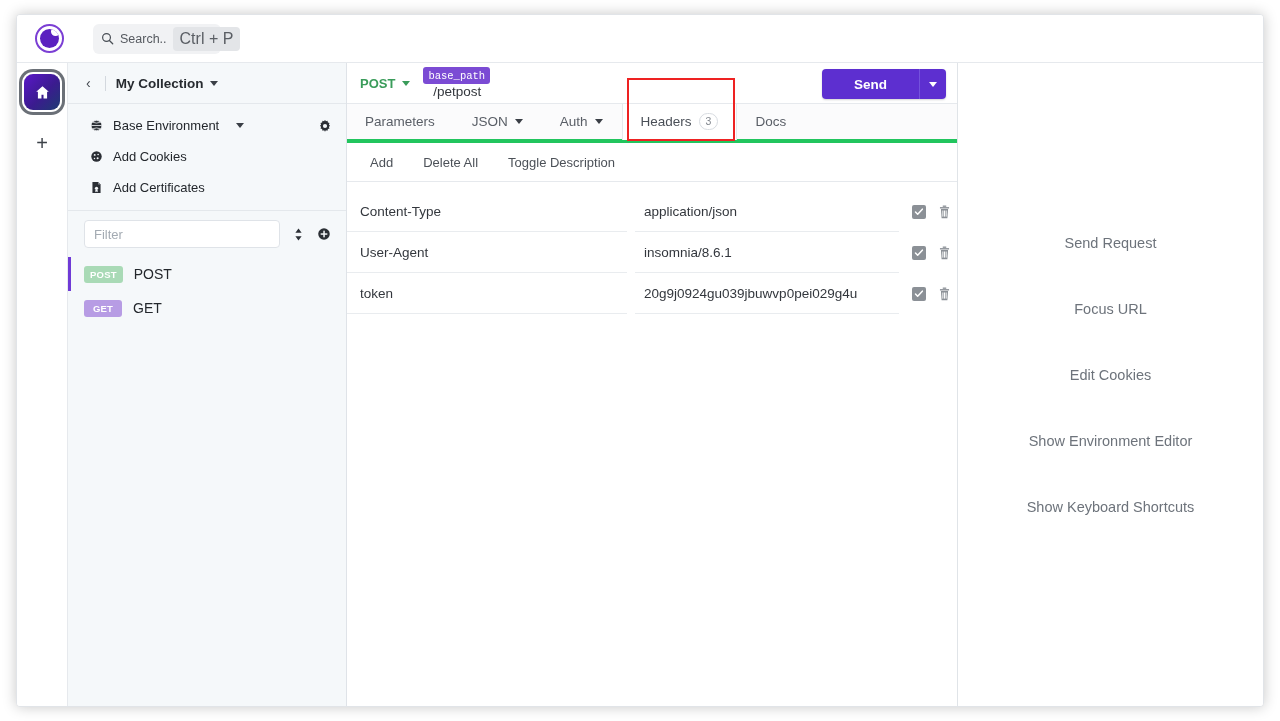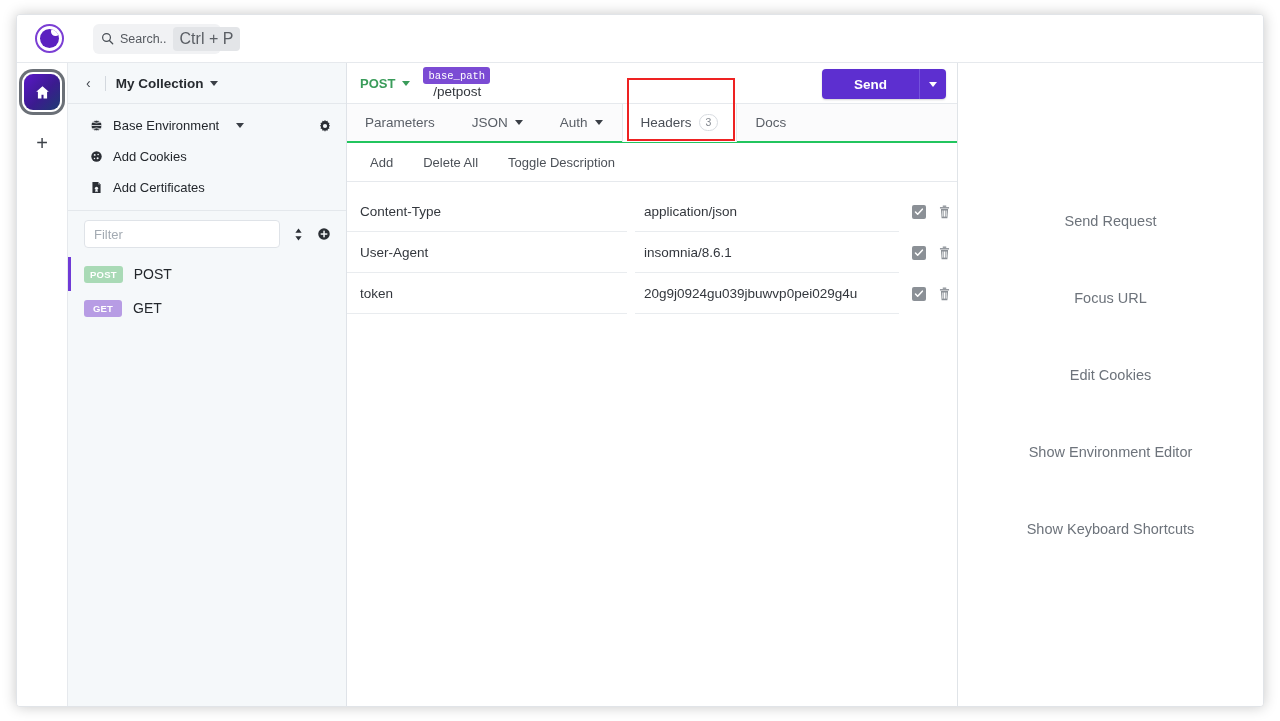--- a/index.html
+++ b/index.html
@@ -285,21 +285,21 @@
     cursor: pointer;
   }
   #send-caret-btn .caret { border-top-color: #ffffff; margin: 0; vertical-align: 0; }
 
   #tab-strip {
     height: 39px;
     flex: 0 0 39px;
     display: flex;
     align-items: stretch;
     background: #fbfbfc;
-    border-bottom: 2px solid #22c55e;
+    border-bottom: 4px solid #22c55e;
     position: relative;
   }
   .tab {
     display: flex; align-items: center;
     padding: 0 18px;
     font-size: 13.5px;
     color: #595e66;
     cursor: pointer;
     gap: 7px;
     background: transparent;
@@ -385,21 +385,20 @@
   
   #right-panel {
     flex: 1;
     background: #ffffff;
     display: flex;
     flex-direction: column;
     align-items: center;
     justify-content: center;
     padding-bottom: 20px;
     min-width: 0;
-    gap: 11px;
   }
   .shortcut-item {
     font-size: 14.5px;
     color: #6d737b;
     margin: 25px 0;
     cursor: pointer;
     white-space: nowrap;
   }
 </style>
 </head>

